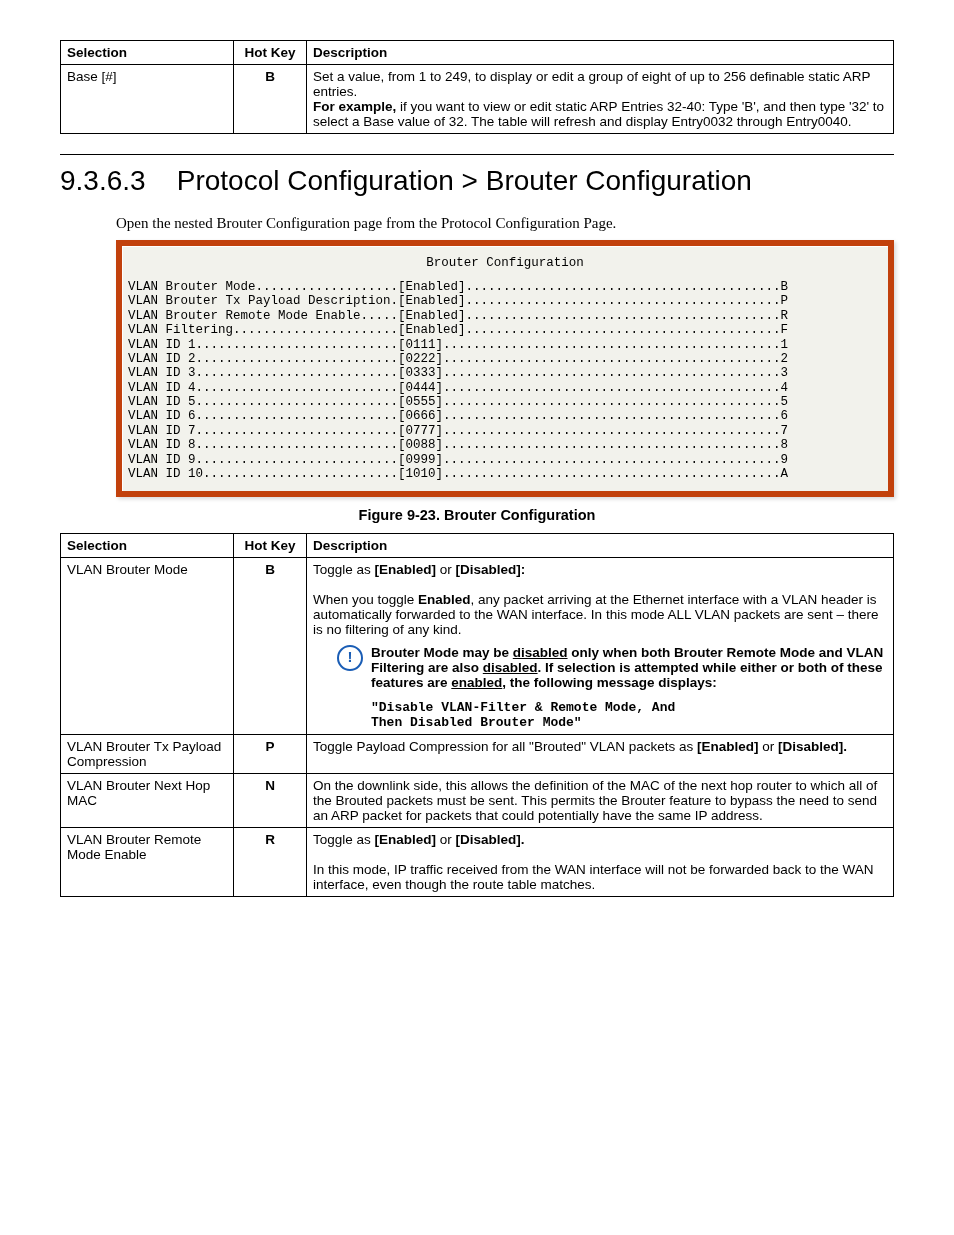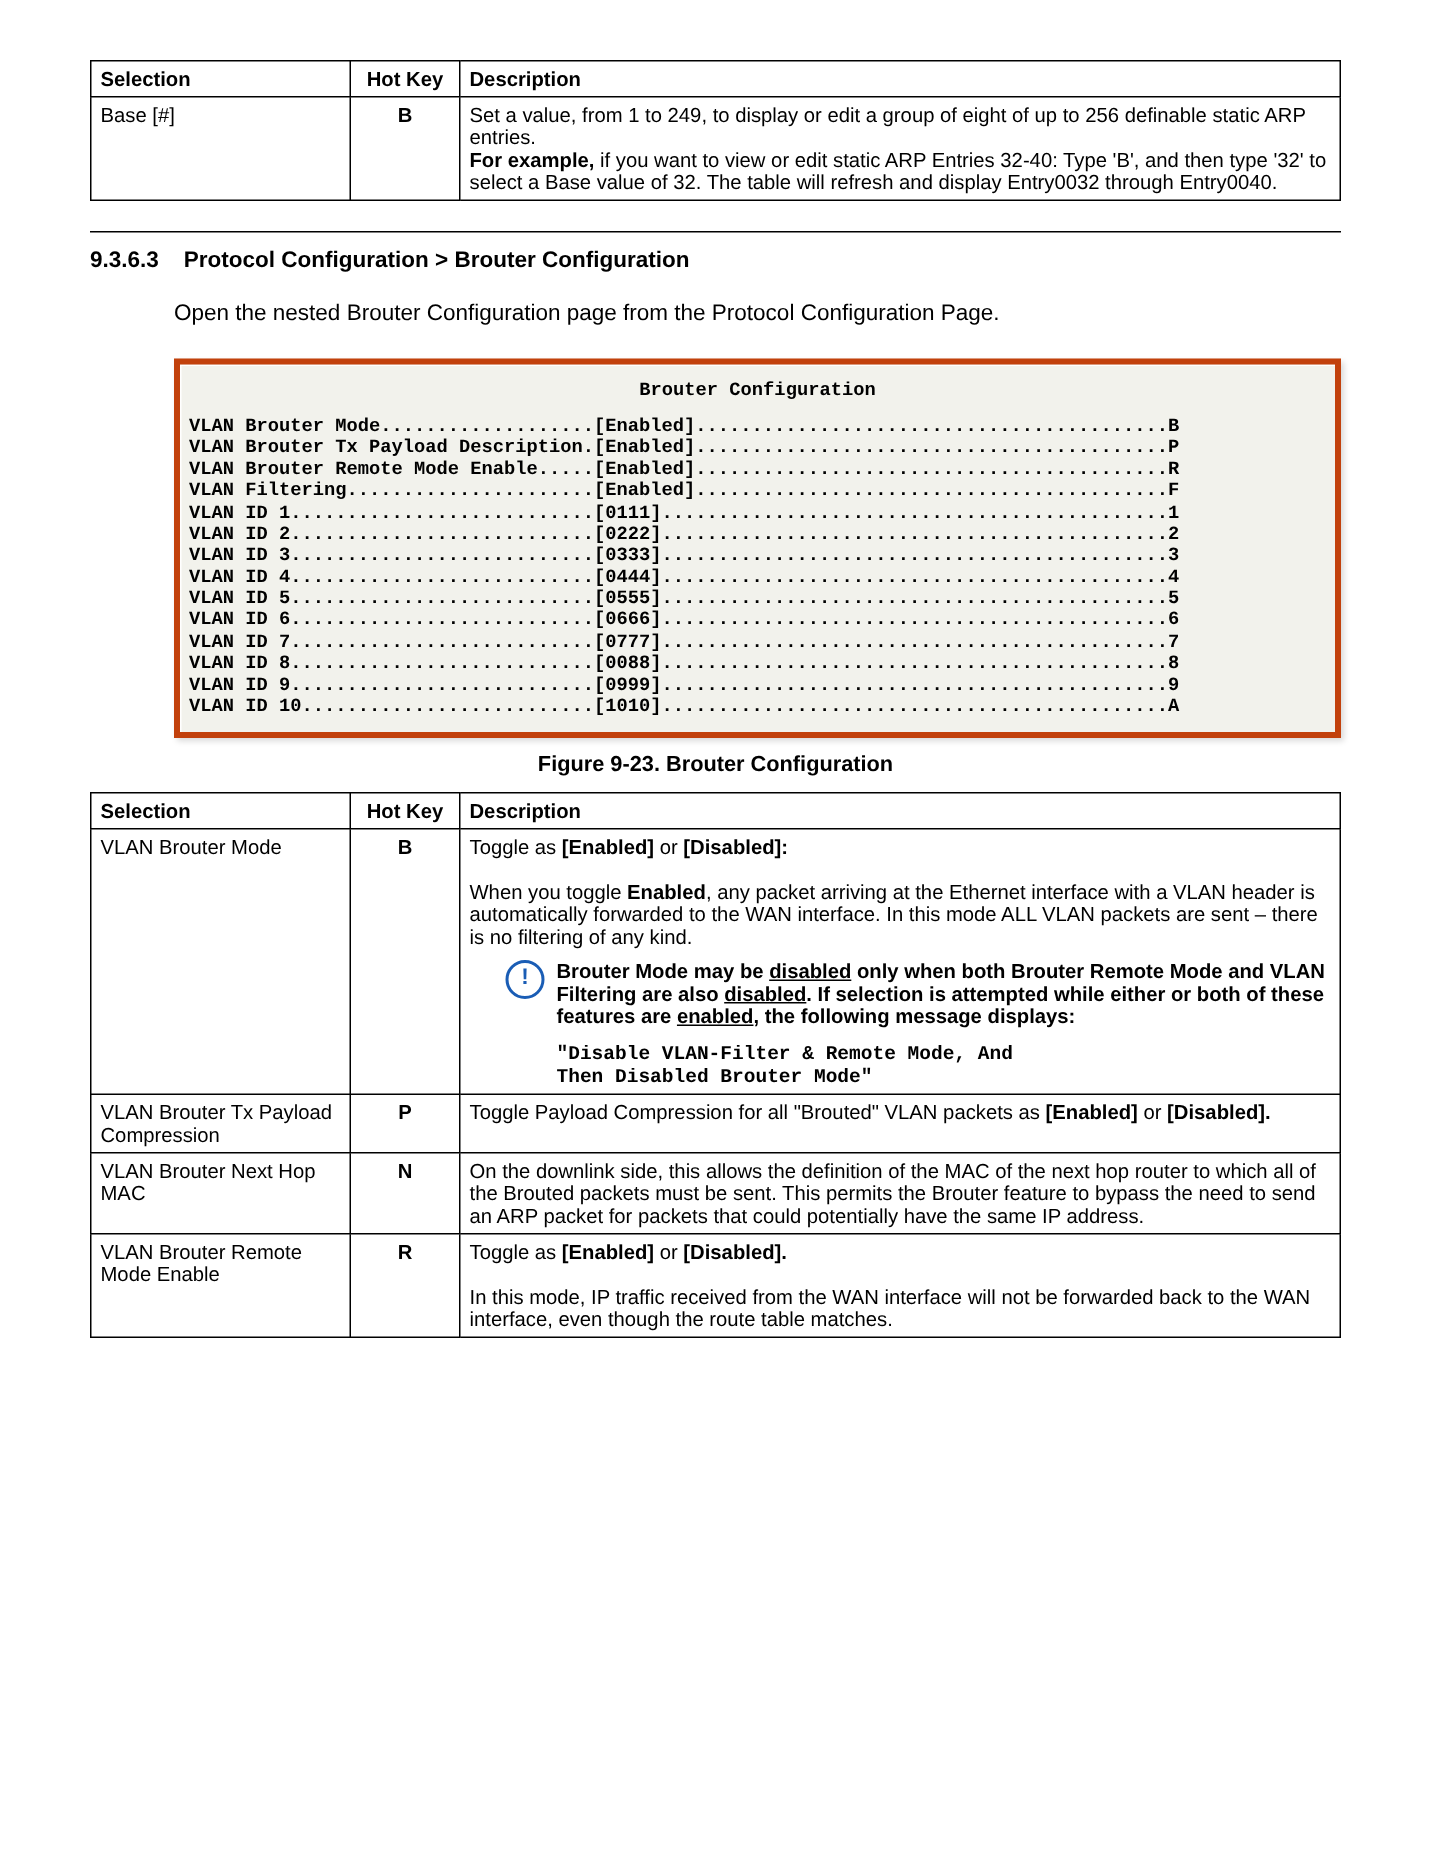--- a/index.html
+++ b/index.html
@@ -37,37 +37,38 @@
     width: 160px;
     margin-left: 37px;
   }
   hr.divider {
     border: none;
     border-top: 1px solid #000;
     margin: 20px 0 10px 0;
   }
   h2.section {
     font-family: Arial, Helvetica, sans-serif;
+    font-size: 28px;
+    font-weight: normal;
+    margin: 10px 0 18px 0;
+  }
+  .opentext {
+    margin: 0 0 8px 56px;
     font-size: 15px;
-    font-weight: bold;
-    margin: 10px 0 18px 0;
-  }
-  .opentext {
-    margin: 0 0 22px 56px;
-    font-size: 15px;
+    font-family: Liberation Serif, serif;
   }
   .terminal {
     margin: 0 0 10px 56px;
     background: #f2f2ec;
-    border: 4px solid #c2410c;
+    border: 6px solid #c2410c;
     box-shadow: inset 1px 1px 0 #fff, 2px 2px 4px rgba(0,0,0,0.15);
     padding: 10px 6px 10px 6px;
     font-family: "Courier New", monospace;
     font-size: 12.5px;
-    font-weight: bold;
+    font-weight: normal;
     color: #000;
   }
   .terminal .title {
     text-align: center;
     margin-bottom: 10px;
   }
   .terminal .row {
     white-space: pre;
     line-height: 1.15;
   }

